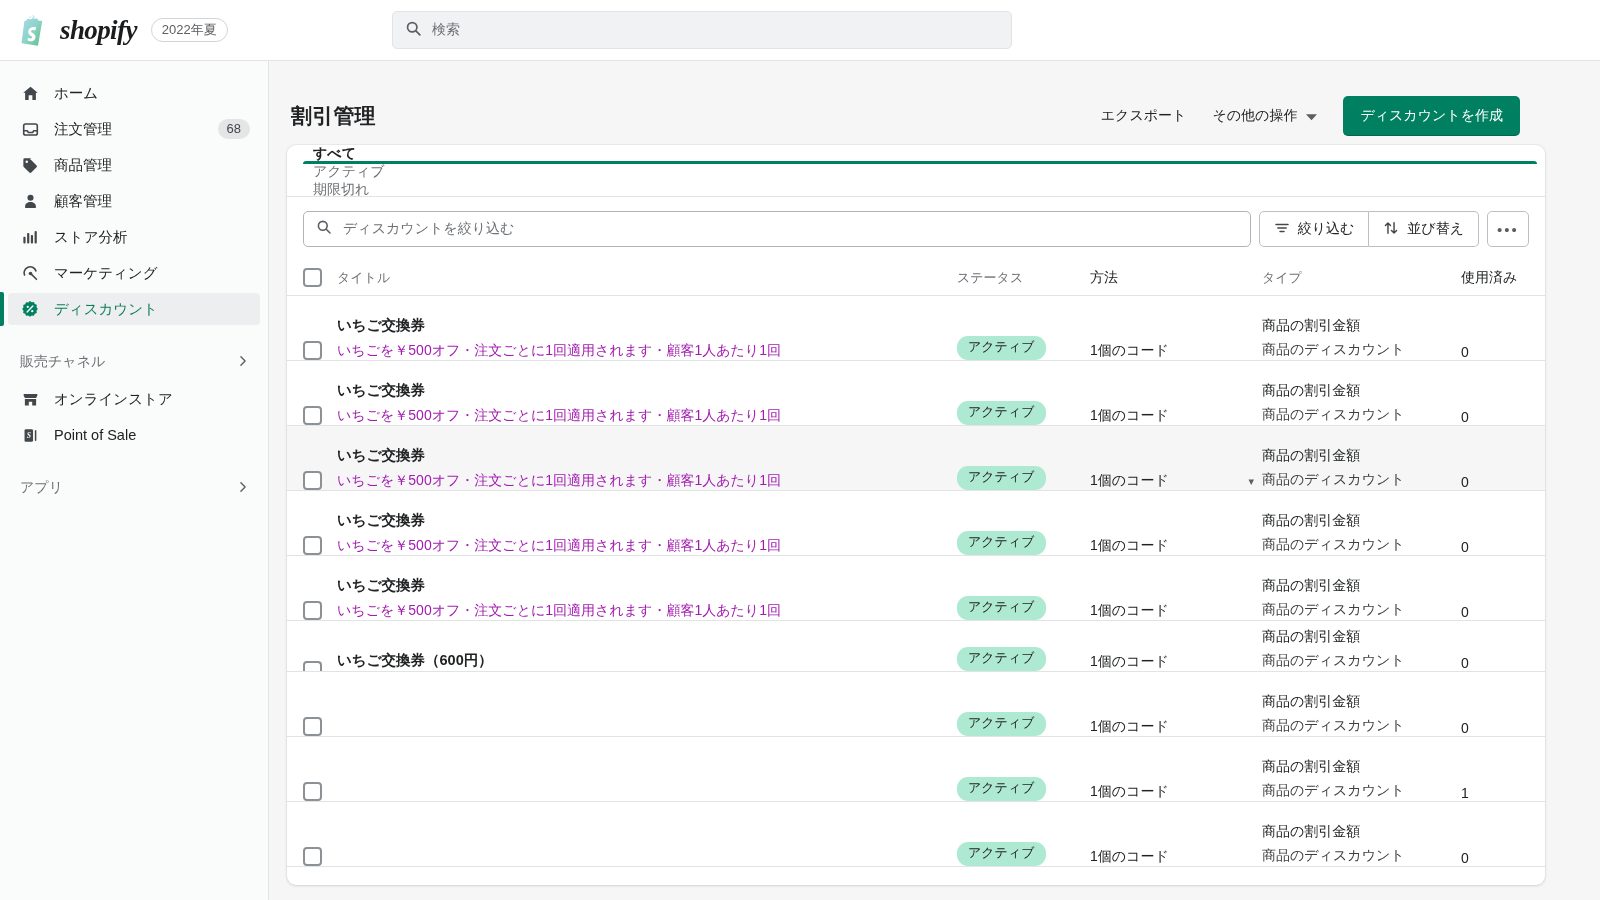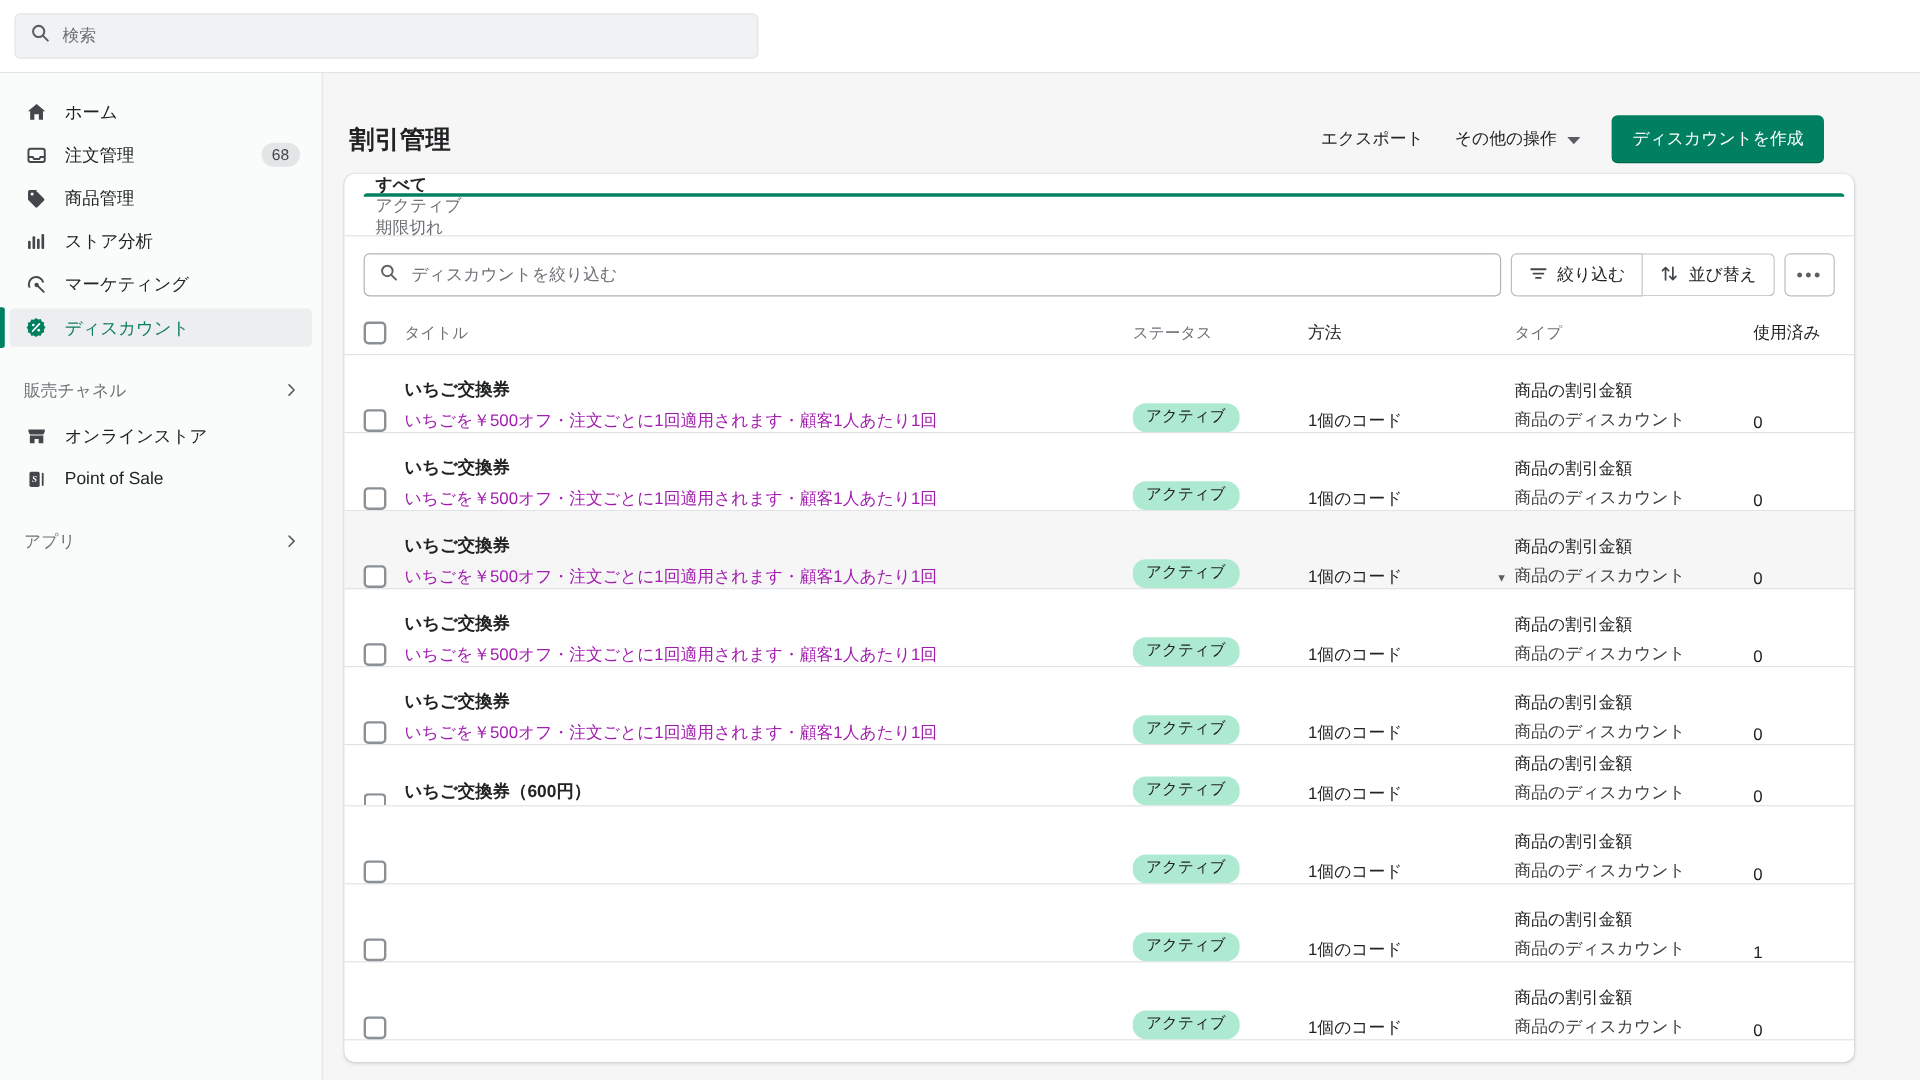--- a/index.html
+++ b/index.html
@@ -135,21 +135,21 @@
   .row {
     display: flex; align-items: flex-end; min-height: 65px;
     padding: 0 18px 0 16px; border-bottom: 1px solid #e1e3e5;
   }
   .row.hovered { background: #f6f6f7; }
   .row.clipped { height: 51px; min-height: 51px; overflow: hidden; align-items: flex-end; padding-top: 8px; }
 
   .c-check { width: 32px; flex: none; display: flex; align-items: center; }
   .c-title { flex: 1; min-width: 0; padding-left: 2px; }
   .c-status { width: 133px; flex: none; }
-  .c-method { width: 172px; flex: none; font-size: 14px; color: #202223; display: flex; align-items: center; margin-left: 13px; }
+  .c-method { width: 172px; flex: none; font-size: 14px; color: #202223; display: flex; align-items: center; }
   .c-type { width: 189px; flex: none; }
   .c-used { width: 76px; flex: none; text-align: left; font-size: 14px; color: #202223; padding-left: 10px; }
 
   .cbox {
     width: 19px; height: 19px; border: 2px solid #8c9196;
     border-radius: 4px; background: #fff; cursor: pointer;
   }
   .cbox.clip { height: 10px; border-bottom: none; border-radius: 4px 4px 0 0; }
 
   .t-title { font-size: 14.5px; font-weight: 700; color: #202223; line-height: 1.35; }
@@ -159,20 +159,37 @@
     font-size: 13px; border-radius: 11px; padding: 3px 11px 4px; line-height: 1.3;
   }
   .ty-main { font-size: 14px; color: #202223; line-height: 1.4; }
   .ty-sub { font-size: 14px; color: #404040; line-height: 1.4; margin-top: 5px; }
   .row-caret { margin-left: auto; color: #5c5f62; font-size: 11px; padding-right: 8px; }
 </style>
 </head>
 <body>
 
 <div class="topbar">
+  <div class="brand">
+    <span class="shop-logo">
+      <svg width="30" height="32" viewBox="0 0 30 32">
+        <defs>
+          <linearGradient id="sgrad" x1="0" y1="0" x2="1" y2="1">
+            <stop offset="0" stop-color="#a7d8f0"></stop>
+              <stop offset="0.5" stop-color="#8fd4c8"></stop>
+              <stop offset="1" stop-color="#5fbf8c"></stop>
+          </linearGradient>
+        </defs>
+        <path d="M8.5 4.2c.6-.2 1.2-.3 1.7-.3.6-1.2 1.7-2.3 3-2.3.2 0 .4 0 .6.1-.1.1-.2.3-.3.4-.7.8-1.1 1.8-1.3 2.7l-2.4.7c-.2-.5-.7-1-1.3-1.3zM13.9 2.7c.6.3 1 .9 1.2 1.8l-1.9.6c.1-.9.4-1.8.7-2.4zM6.6 6.4l-2.2.7L1.5 29.3 18 31.8 22.2 7c-.1-.1-3.2-.3-3.2-.3l-2.1-2.1-1.3.4c-.3-1.3-1-2.5-2.3-3-.3-.1-.6-.1-.9-.1-1.7 0-3 1.3-3.8 2.9l-1.9.6-.2 1z" fill="url(#sgrad)"></path>
+        <path d="M16.2 13.6l-1 3c-.9-.4-1.8-.6-2.6-.5-1.5.1-1.6 1-1.5 1.3.2 1.4 4.1 1.8 4.4 5.2.2 2.7-1.4 4.5-3.7 4.7-2.8.2-4.3-1.4-4.3-1.4l.6-2.5s1.6 1.2 2.8 1.1c.8 0 1.1-.7 1.1-1.2-.2-1.8-3.4-1.7-3.7-4.8-.3-2.6 1.4-5.3 5.3-5.5 1.5-.1 2.6.6 2.6.6z" fill="#fff"></path>
+      </svg>
+    </span>
+    <span class="shop-wordmark">shopify</span>
+    <span class="season-pill">2022年夏</span>
+  </div>
   <div class="topsearch">
     <span>
       <svg width="17" height="17" viewBox="0 0 20 20" fill="none" stroke="#5c5f62" stroke-width="2">
         <circle cx="8.5" cy="8.5" r="5.5"></circle>
           <line x1="12.8" y1="12.8" x2="17.5" y2="17.5" stroke-linecap="round"></line>
       </svg>
     </span>
     <span class="topsearch-text">検索</span>
   </div>
 </div>
@@ -196,20 +213,29 @@
     <span>注文管理</span>
     <span class="nav-badge">68</span>
   </div>
   <div class="nav-item">
     <span class="ic">
       <svg width="17" height="17" viewBox="0 0 20 20" fill="#42474b">
           <path d="M10.6 1.6H3.2a1.6 1.6 0 00-1.6 1.6v7.4c0 .43.17.83.47 1.13l6.6 6.6a1.6 1.6 0 002.26 0l6.2-6.2a1.6 1.6 0 000-2.26l-6.6-6.6a1.6 1.6 0 00-1.13-.47zM5.6 7a1.5 1.5 0 110-3 1.5 1.5 0 010 3z"></path>
         </svg>
     </span>
     <span>商品管理</span>
+  </div>
+  <div class="nav-item">
+    <span class="ic">
+      <svg width="17" height="17" viewBox="0 0 20 20" fill="#42474b">
+          <circle cx="10" cy="5.6" r="3.6"></circle>
+          <path d="M10 10.6c-3.6 0-6.3 2.1-6.3 4.6v2.4h12.6v-2.4c0-2.5-2.7-4.6-6.3-4.6z"></path>
+        </svg>
+    </span>
+    <span>顧客管理</span>
   </div>
   <div class="nav-item">
     <span class="ic">
       <svg width="17" height="17" viewBox="0 0 20 20" fill="#42474b">
         <rect x="1.6" y="9" width="2.6" height="8" rx="1"></rect>
           <rect x="6" y="4.6" width="2.6" height="12.4" rx="1"></rect>
         <rect x="10.4" y="7" width="2.6" height="10" rx="1"></rect>
           <rect x="14.8" y="2.4" width="2.6" height="14.6" rx="1"></rect>
       </svg>
     </span>

